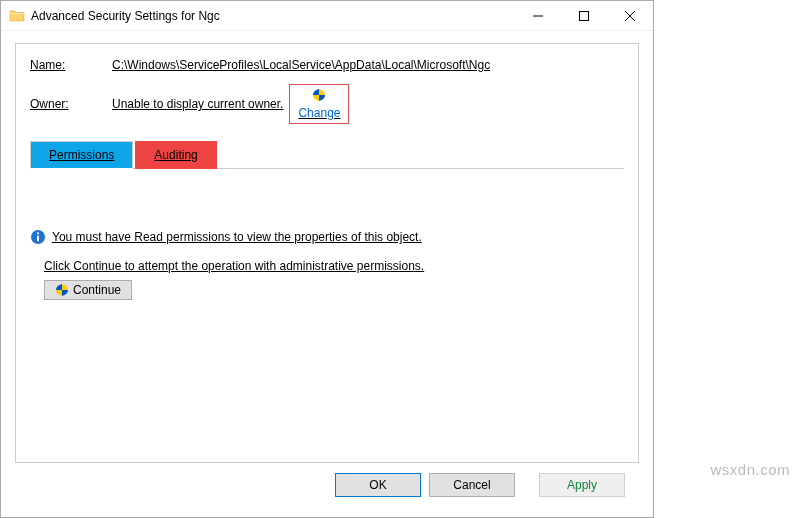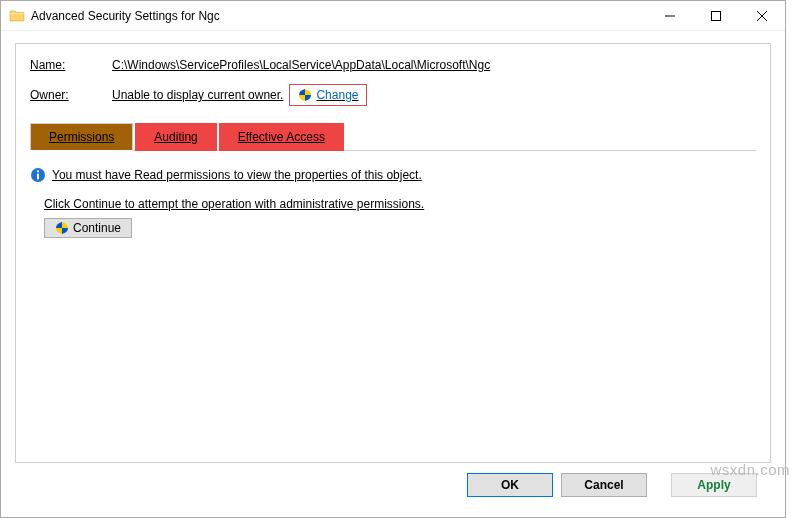--- a/index.html
+++ b/index.html
@@ -1,38 +1,38 @@
 <!DOCTYPE html>
 <html><head>
   <meta charset="utf-8">
   <style>
     * { box-sizing: border-box; font-family: "Segoe UI", Tahoma, sans-serif; font-size: 12px; }
     body { margin: 0; background: #fff; width: 800px; height: 518px; overflow: hidden; color: #000; }
-    .window { width: 786px; height: 518px; border: 1px solid #aaa; display: flex; flex-direction: column; }
+    .window { width: 654px; height: 518px; border: 1px solid #aaa; display: flex; flex-direction: column; }
     .titlebar { height: 30px; display: flex; align-items: center; padding: 0 0 0 8px; border-bottom: 1px solid #eee; }
     .titlebar .title { flex: 1; display: flex; align-items: center; gap: 6px; }
     .winbtns { display: flex; height: 100%; }
     .winbtn { width: 46px; display: flex; align-items: center; justify-content: center; font-size: 13px; }
     .content { flex: 1; padding: 12px 14px 10px 14px; display: flex; flex-direction: column; }
     .panel { flex: 1; border: 1px solid #ccc; padding: 14px 14px 10px 14px; display: flex; flex-direction: column; text-decoration: underline; }
     .kvrow { display: flex; align-items: center; margin-bottom: 12px; }
     .kvrow .label { width: 82px; }
     .kvrow .value { display: flex; align-items: center; gap: 6px; }
-    .change-link { color: #0066cc; display: inline-flex; align-items: center; gap: 4px; padding: 2px 6px; }
+    .change-link { color: #0066cc; display: inline-flex; align-items: center; gap: 4px; padding: 2px 6px; flex-direction: column; }
     .highlight-box { border: 1px solid #d84c4c; padding: 1px 2px; display: inline-flex; align-items: center; }
     .tabs { display: flex; border-bottom: 1px solid #ccc; margin-top: 4px; }
     .tab { padding: 6px 18px; border-top: 1px solid transparent; border-left: 1px solid transparent; border-right: 1px solid transparent; position: relative; top: 1px; background: #ef4444; margin-right: 2px; }
-    .tab.active { background: #a16207; border-color: #ccc; border-bottom: 1px solid #fff; }
+    .tab.active { background: #0ea5e9; border-color: #ccc; border-bottom: 1px solid #fff; }
     .tabbody { padding-top: 16px; flex: 1; }
-    .inforow { display: flex; align-items: center; gap: 6px; margin-bottom: 14px; }
+    .inforow { display: flex; align-items: center; gap: 6px; margin-bottom: 14px; margin-top: 44px; }
     .hint { margin: 0 0 7px 14px; }
     .btn { display: inline-flex; align-items: center; gap: 4px; padding: 2px 10px; background: #e1e1e1; border: 1px solid #adadad; cursor: default; }
     .continue-wrap { margin-left: 14px; }
     .footer { display: flex; justify-content: flex-end; gap: 8px; padding: 10px 14px; }
-    .fbtn { width: 86px; text-align: center; padding: 4px 0; border: 1px solid #adadad; background: #e1e1e1; font-weight: bold; }
+    .fbtn { width: 86px; text-align: center; padding: 4px 0; border: 1px solid #adadad; background: #e1e1e1; }
     .fbtn.primary { border: 1px solid #0078d7; background: #e1e1e1; }
     .fbtn.disabled { color: #15803d; border-color: #d0d0d0; background: #efefef; margin-left: 16px; }
     .watermark { position: absolute; right: 10px; bottom: 40px; color: #bbb; font-size: 15px; letter-spacing: .5px; }
     svg { display: block; }
   </style>
 </head>
 <body>
 
 <div class="window">
   <div class="titlebar">
@@ -92,23 +92,20 @@
         </div>
       </div>
 
       <div class="tabs">
         <div class="tab active">
           <span>Permissions</span>
         </div>
         <div class="tab">
           <span>Auditing</span>
         </div>
-        <div class="tab">
-          <span>Effective Access</span>
-        </div>
       </div>
 
       <div class="tabbody">
         <div class="inforow">
           <span>
             <svg width="16" height="16" viewBox="0 0 16 16">
                 <circle cx="8" cy="8" r="7" fill="#1e73d2"></circle>
                 <rect x="7" y="6.5" width="2" height="6" fill="#fff" rx="1"></rect>
                 <circle cx="8" cy="4.3" r="1.1" fill="#fff"></circle>
               </svg>

